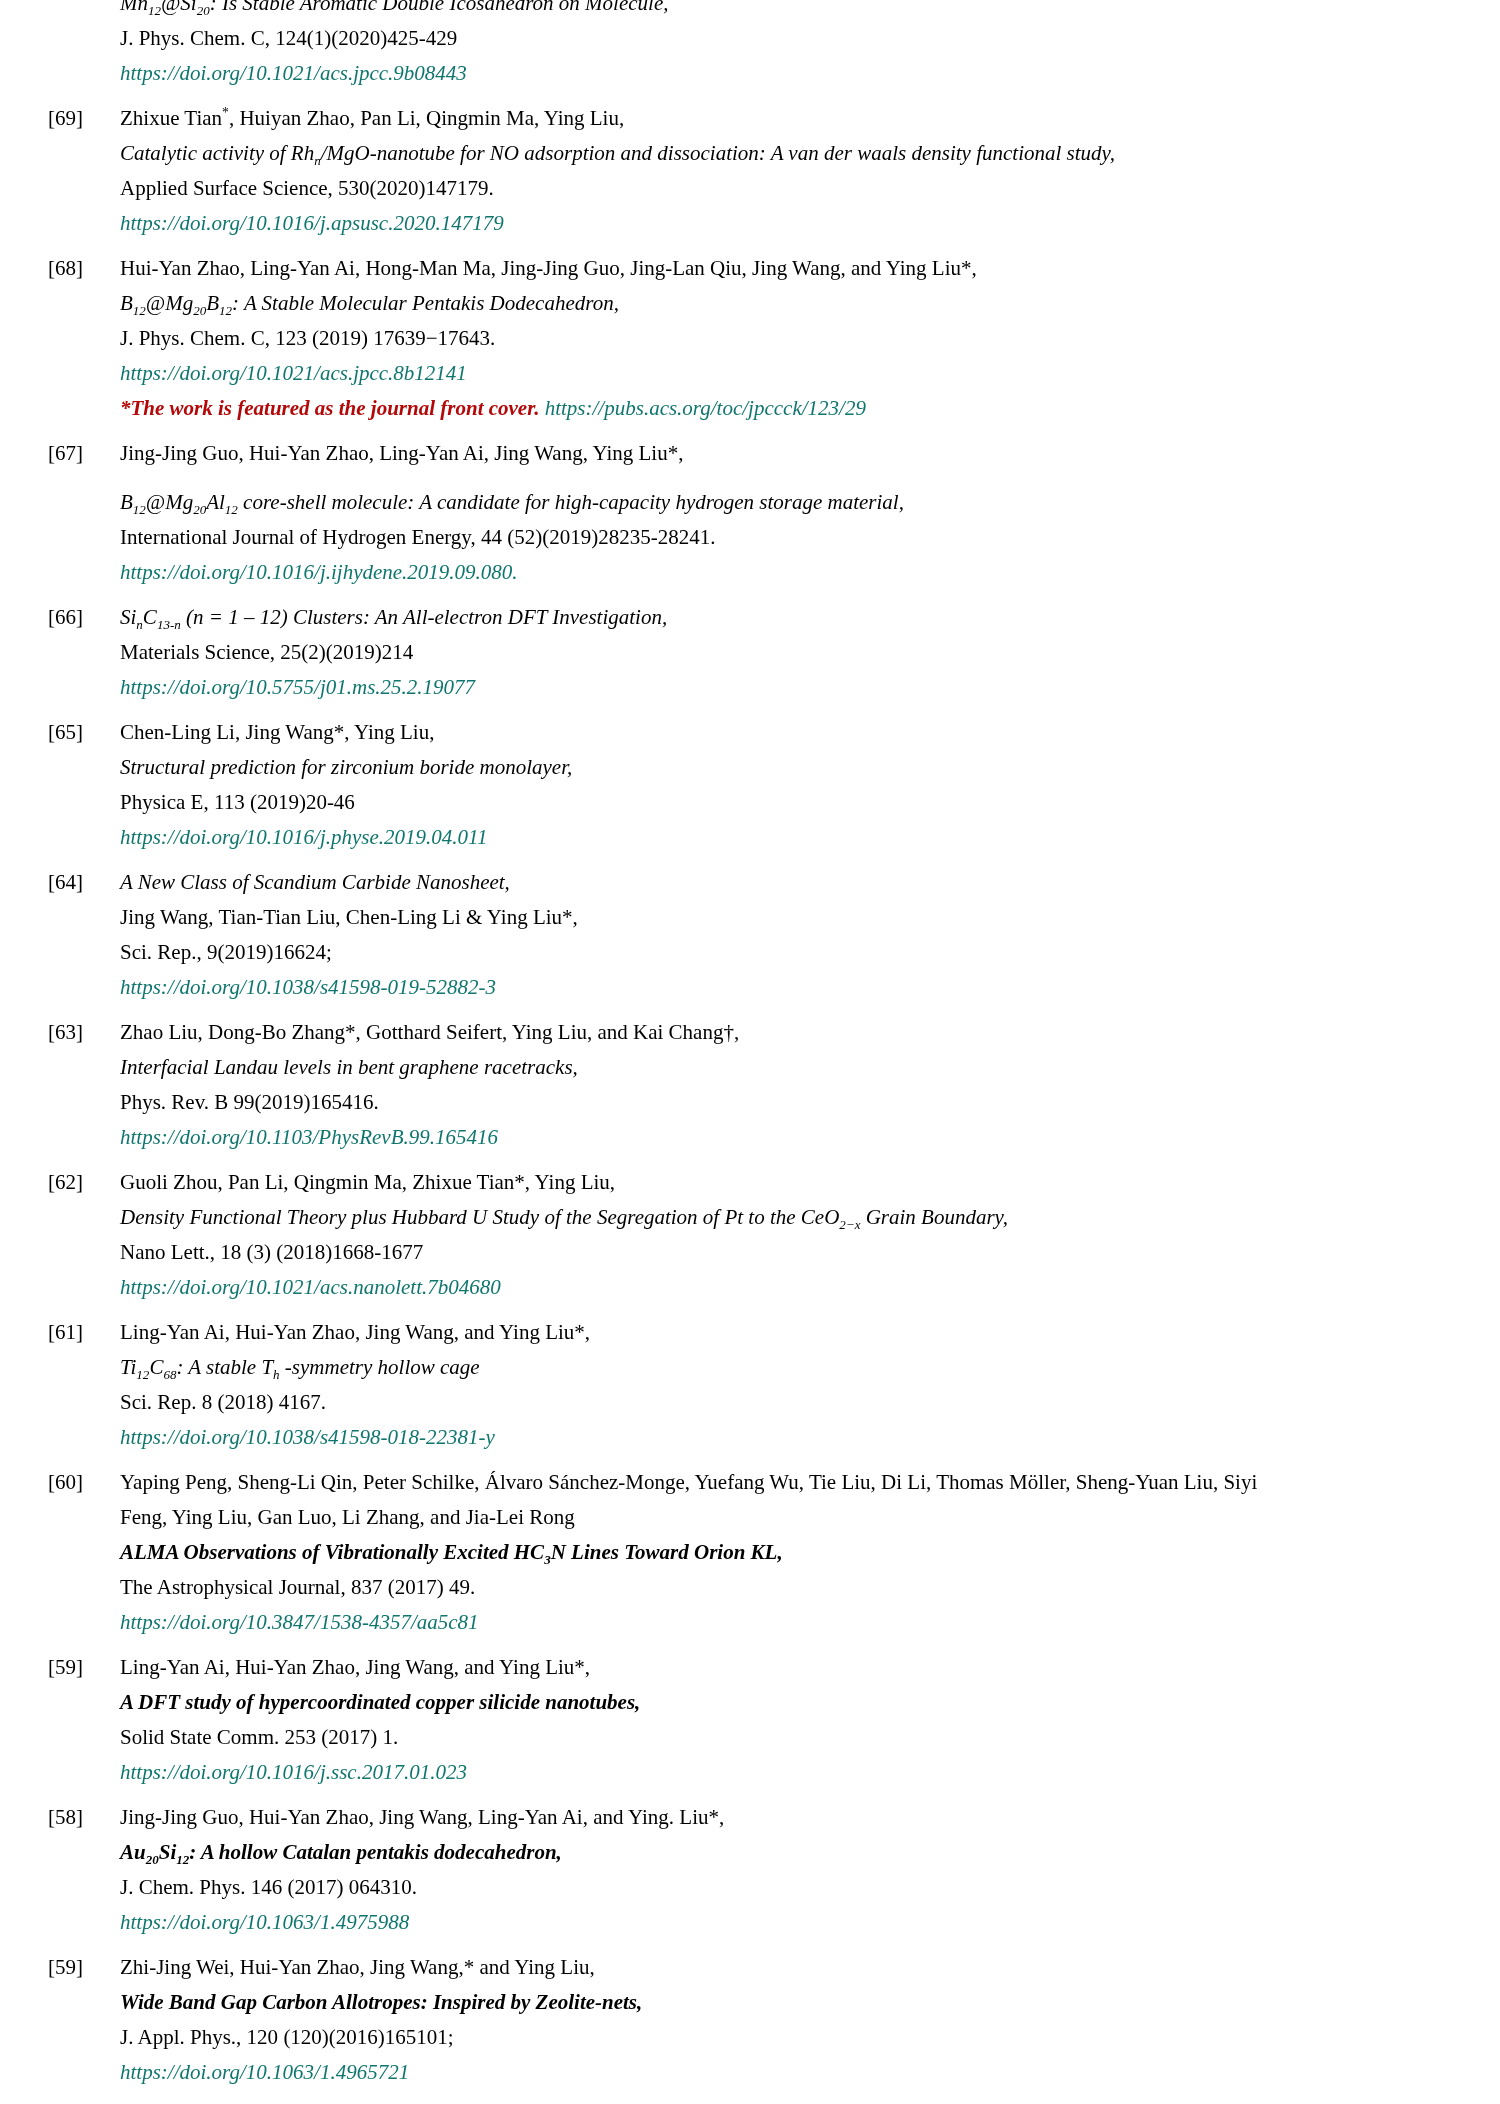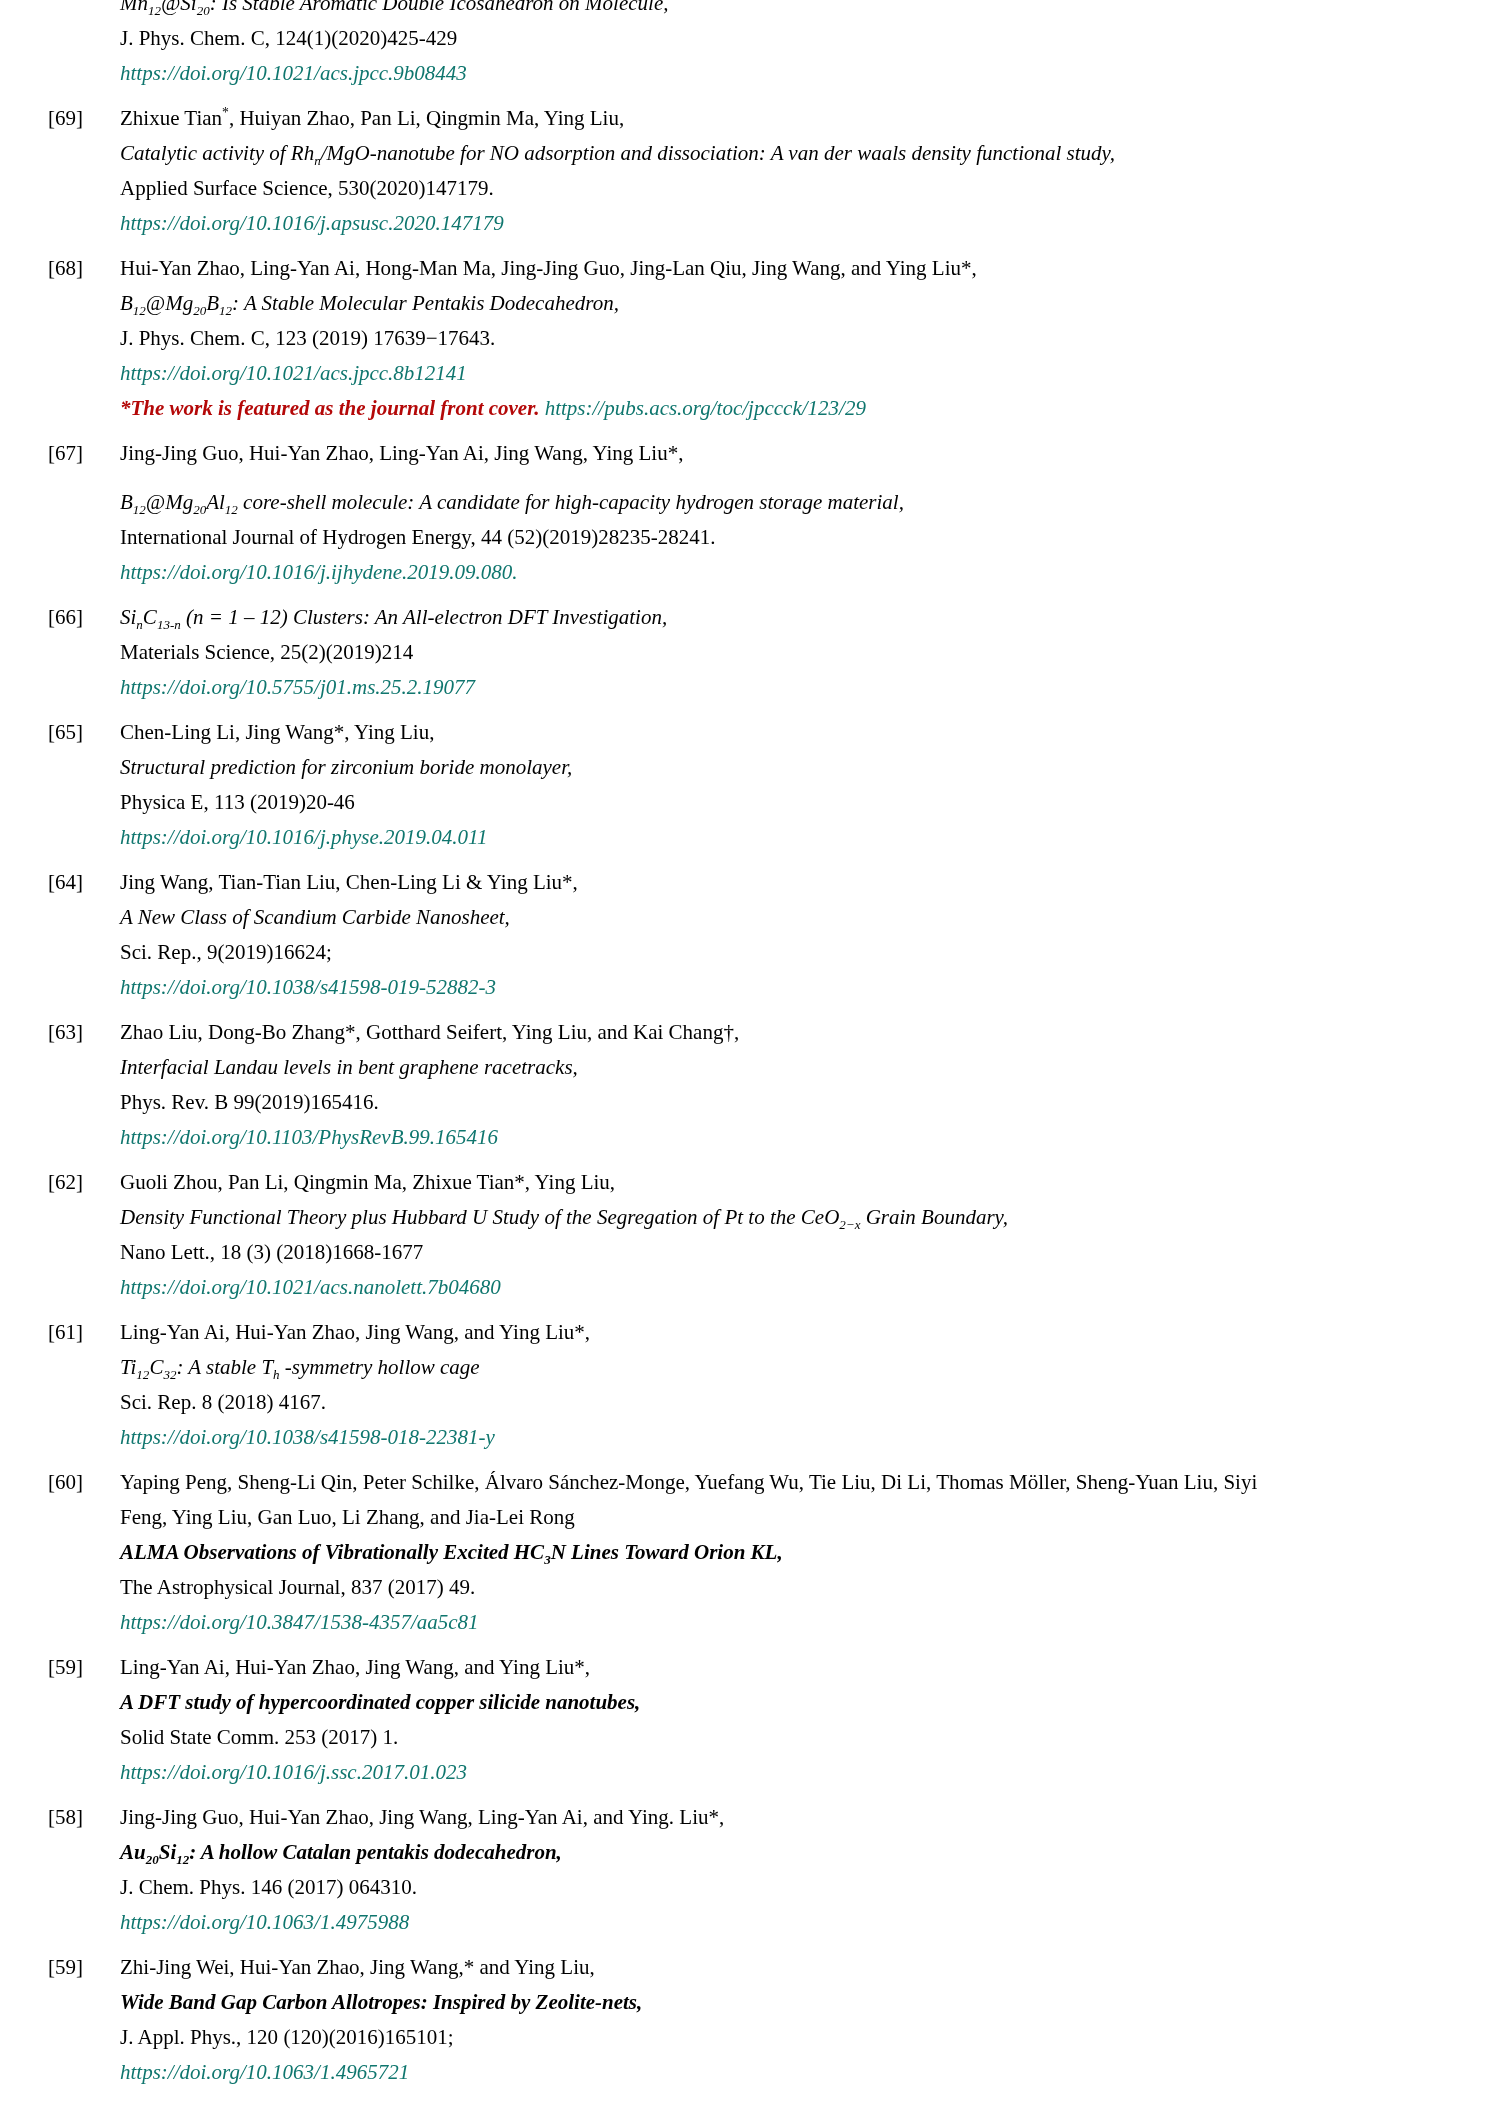--- a/index.html
+++ b/index.html
@@ -62,43 +62,43 @@
     </div>
     <div class="entry">
       <span class="refnum">[65]</span>
       <div class="line authors">Chen-Ling Li, Jing Wang*, Ying Liu,</div>
       <div class="line title">Structural prediction for zirconium boride monolayer,</div>
       <div class="line"><span class="jbold">Physica E, 113</span><span> (2019)20-46</span></div>
       <div class="line"><a class="doi">https://doi.org/10.1016/j.physe.2019.04.011</a></div>
     </div>
     <div class="entry">
       <span class="refnum">[64]</span>
+      <div class="line title">A New Class of Scandium Carbide Nanosheet,</div>
       <div class="line authors">Jing Wang, Tian-Tian Liu, Chen-Ling Li &amp; Ying Liu*,</div>
-      <div class="line title">A New Class of Scandium Carbide Nanosheet,</div>
       <div class="line"><span class="jbold">Sci. Rep., 9</span><span>(2019)16624;</span></div>
       <div class="line"><a class="doi">https://doi.org/10.1038/s41598-019-52882-3</a></div>
     </div>
     <div class="entry">
       <span class="refnum">[63]</span>
       <div class="line authors">Zhao Liu, Dong-Bo Zhang*, Gotthard Seifert, Ying Liu, and Kai Chang†,</div>
       <div class="line title">Interfacial Landau levels in bent graphene racetracks,</div>
       <div class="line"><span class="jbold">Phys. Rev. B 99</span><span>(2019)165416.</span></div>
       <div class="line"><a class="doi">https://doi.org/10.1103/PhysRevB.99.165416</a></div>
     </div>
     <div class="entry">
       <span class="refnum">[62]</span>
       <div class="line authors">Guoli Zhou, Pan Li, Qingmin Ma, Zhixue Tian*, Ying Liu,</div>
       <div class="line title">Density Functional Theory plus Hubbard U Study of the Segregation of Pt to the CeO<sub>2−x</sub> Grain Boundary,</div>
       <div class="line"><span class="jbold">Nano Lett., 18</span><span> (3) (2018)1668-1677</span></div>
       <div class="line"><a class="doi">https://doi.org/10.1021/acs.nanolett.7b04680</a></div>
     </div>
     <div class="entry">
       <span class="refnum">[61]</span>
       <div class="line authors">Ling-Yan Ai, Hui-Yan Zhao, Jing Wang, and Ying Liu*,</div>
-      <div class="line title">Ti<sub>12</sub>C<sub>32</sub>: A stable T<sub>h</sub> -symmetry hollow cage</div>
+      <div class="line title">Ti<sub>12</sub>C<sub>68</sub>: A stable T<sub>h</sub> -symmetry hollow cage</div>
       <div class="line"><span class="jbold">Sci. Rep. 8</span><span> (2018) 4167.</span></div>
       <div class="line"><a class="doi">https://doi.org/10.1038/s41598-018-22381-y</a></div>
     </div>
     <div class="entry">
       <span class="refnum">[60]</span>
       <div class="line authors">Yaping Peng, Sheng-Li Qin, Peter Schilke, Álvaro Sánchez-Monge, Yuefang Wu, Tie Liu, Di Li, Thomas Möller, Sheng-Yuan Liu, Siyi</div>
       <div class="line authors">Feng, Ying Liu, Gan Luo, Li Zhang, and Jia-Lei Rong</div>
       <div class="line title bold">ALMA Observations of Vibrationally Excited HC<sub>3</sub>N Lines Toward Orion KL,</div>
       <div class="line"><span class="jbold">The Astrophysical Journal, 837</span><span> (2017) 49.</span></div>
       <div class="line"><a class="doi">https://doi.org/10.3847/1538-4357/aa5c81</a></div>

